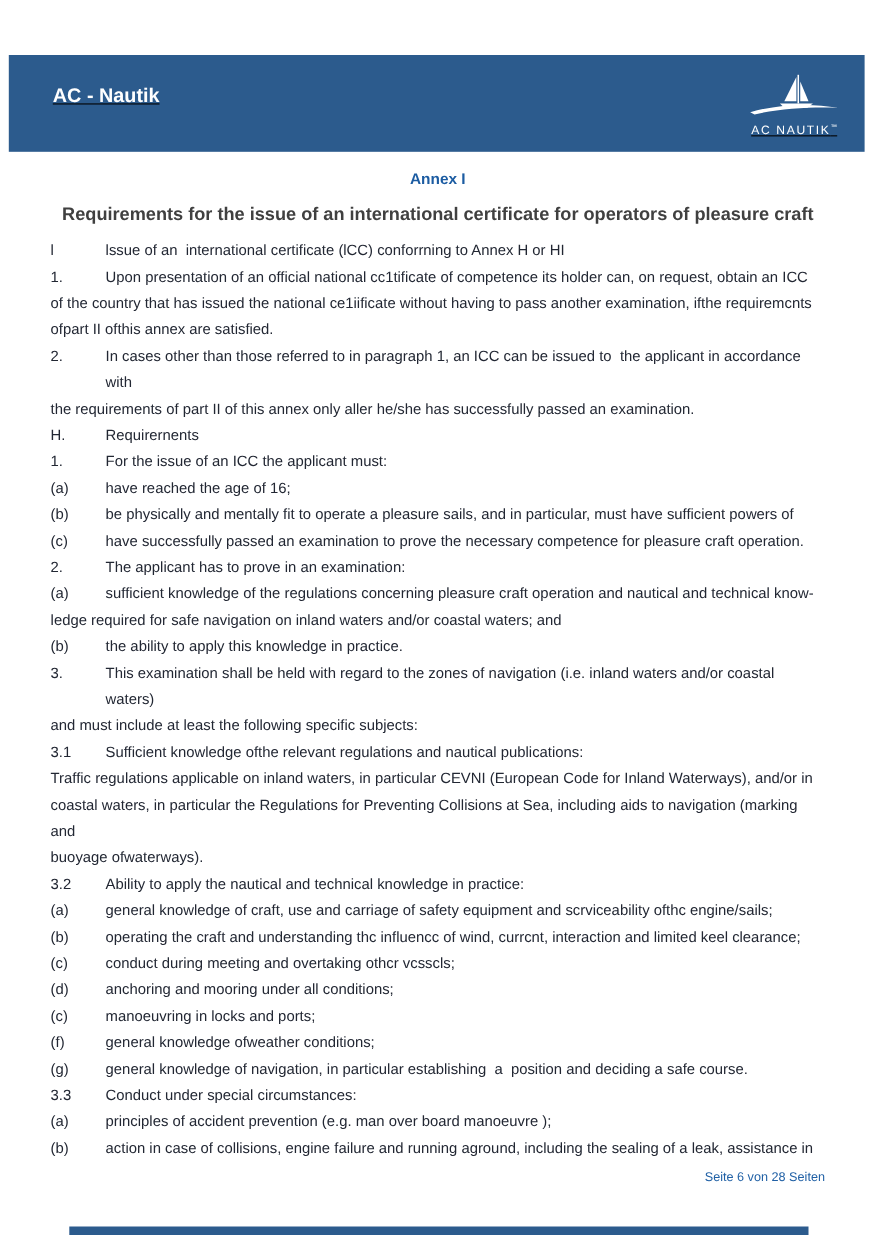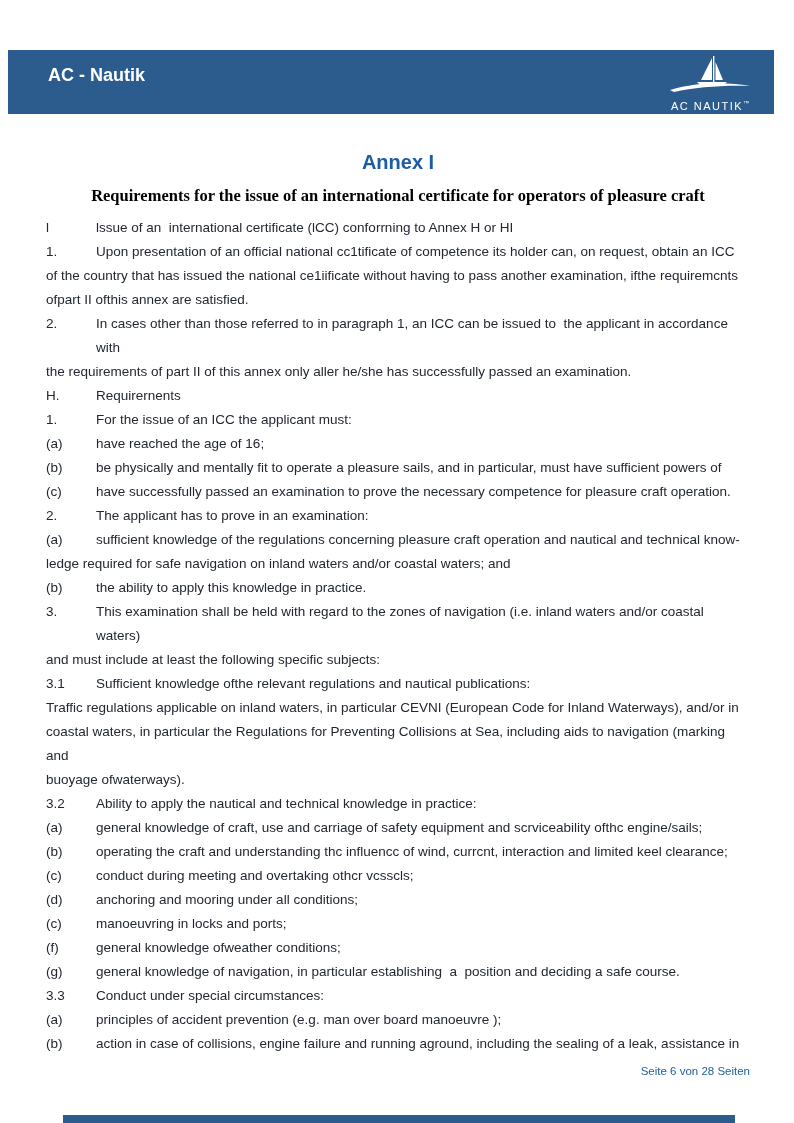--- a/index.html
+++ b/index.html
@@ -5,33 +5,33 @@
   html,body{margin:0;padding:0;background:#ffffff;}
   .page{
     position:relative;
     width:794px;height:1123px;
     background:#ffffff;
     font-family:"Liberation Sans","DejaVu Sans",sans-serif;
     overflow:hidden;
   }
   
   .band{
-    position:absolute;left:8px;right:20px;top:50px;height:64px;
-    display:flex;align-items:center;justify-content:space-between;
+    position:absolute;left:8px;right:8px;top:50px;height:88px;
+    display:flex;align-items:center;justify-content:space-between;text-decoration:underline;
   }
   .band-titles{padding-left:40px;}
   .band-title1{color:#ffffff;font-weight:bold;font-size:18px;line-height:20px;margin-bottom:15px;}
   .band-title2{color:#ffffff;font-weight:bold;font-size:18px;line-height:20px;}
   .logo{display:flex;flex-direction:column;align-items:center;padding-right:22px;}
   .logo-text{color:#ffffff;font-size:11px;letter-spacing:1.5px;font-variant:small-caps;white-space:nowrap;}
   .logo-text sup{font-size:6px;letter-spacing:0;}
   
   .main{position:absolute;left:46px;right:44px;top:150px;}
   .h-annex{
-    text-align:center;font-weight:bold;font-size:20px;line-height:24px;
+    text-align:center;font-weight:bold;font-size:14px;line-height:24px;
     margin:0 0 10px 0;
   }
   .h-sub{
     text-align:center;font-weight:bold;font-size:16.5px;line-height:23px;
     max-width:690px;margin:0 auto 8px auto;
   }
   
   .bodytext{margin-top:9px;font-size:13.5px;line-height:24px;}
   .line{display:flex;}
   .lbl{flex:0 0 50px;white-space:pre;}
@@ -69,21 +69,21 @@
 
           <path d="M2 38 C 30 30, 58 30, 82 34 C 56 33, 28 35, 6 40 Z" fill="#ffffff"></path>
         </svg>
       </span>
       <div class="logo-text"><span>AC NAUTIK</span><sup>™</sup></div>
     </div>
   </header>
 
   <main class="main">
     <h1 class="h-annex" style="color: rgb(28, 92, 162);">Annex I</h1>
-    <h2 class="h-sub" style="color: #000000; font-family: Liberation Serif, serif;">Requirements for the issue of an international certificate for operators of pleasure craft</h2>
+    <h2 class="h-sub" style="color: #404040;">Requirements for the issue of an international certificate for operators of pleasure craft</h2>
     <div class="bodytext" id="paras" style="color: rgb(34, 39, 51);">
         <div class="line">
           <span class="lbl">l</span>
           <span class="txt">lssue of an  international certificate (lCC) conforrning to Annex H or HI</span>
         </div>
         <div class="line">
           <span class="lbl">1.</span>
           <span class="txt">Upon presentation of an official national cc1tificate of competence its holder can, on request, obtain an ICC</span>
         </div>
         <div class="line">

